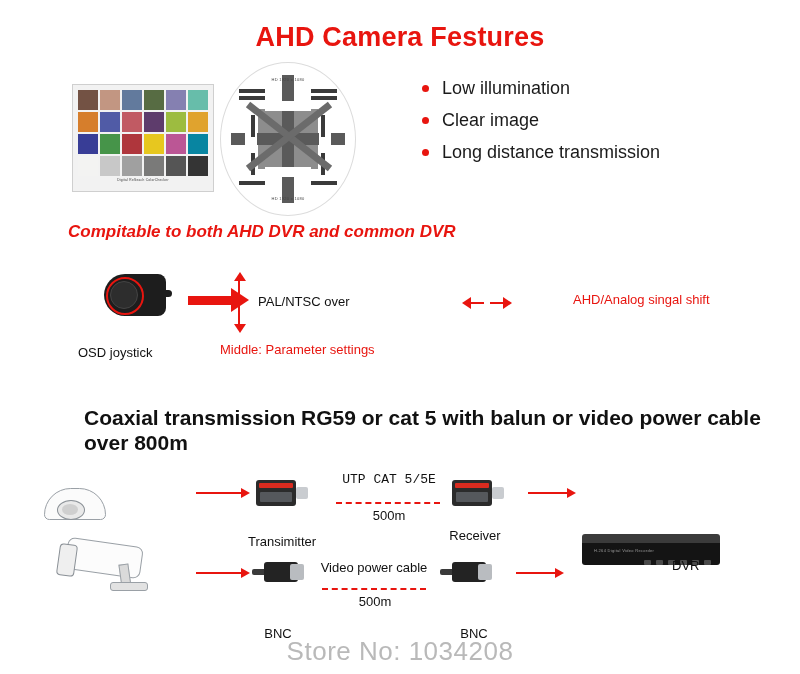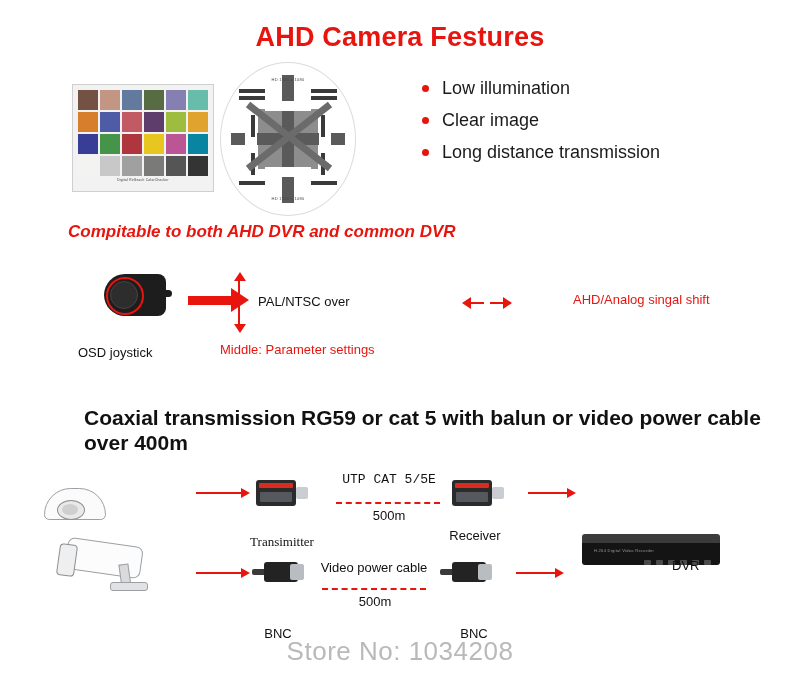--- a/index.html
+++ b/index.html
@@ -711,21 +711,21 @@
     </div>
     <div class="lr-right">
       <div class="shaft"></div>
       <div class="head"></div>
     </div>
   </div>
   <div class="label-ahd">AHD/Analog singal shift</div>
 
   <div class="blackhead">
     <div>Coaxial transmission RG59 or cat 5 with balun or video power cable</div>
-    <div>over 400m</div>
+    <div>over 800m</div>
   </div>
 
   <div class="dome-cam">
     <div class="dome-body"></div>
     <div class="dome-lens"></div>
     <div class="dome-lens2"></div>
   </div>
 
   <div class="bullet-cam">
     <div class="bc-barrel"></div>
@@ -755,21 +755,21 @@
     <div class="balun-top"></div>
     <div class="balun-screw"></div>
     <div class="balun-bnc"></div>
   </div>
 
   <div class="sm-arrow" style="left:528px;top:488px;">
     <div class="shaft" style="width:40px;"></div>
     <div class="head"></div>
   </div>
 
-  <div class="diag-label-center" style="left:222px;top:534px;width:120px;font-family:Liberation Serif, serif;">Transimitter</div>
+  <div class="diag-label-center" style="left:222px;top:534px;width:120px;">Transimitter</div>
   <div class="diag-label-center" style="left:420px;top:528px;width:110px;">Receiver</div>
 
   <div class="sm-arrow" style="left:196px;top:568px;">
     <div class="shaft" style="width:46px;"></div>
     <div class="head"></div>
   </div>
 
   <div class="bnc-conn" style="left:252px;top:562px;">
     <div class="bnc-tail"></div>
     <div class="bnc-barrel"></div>

